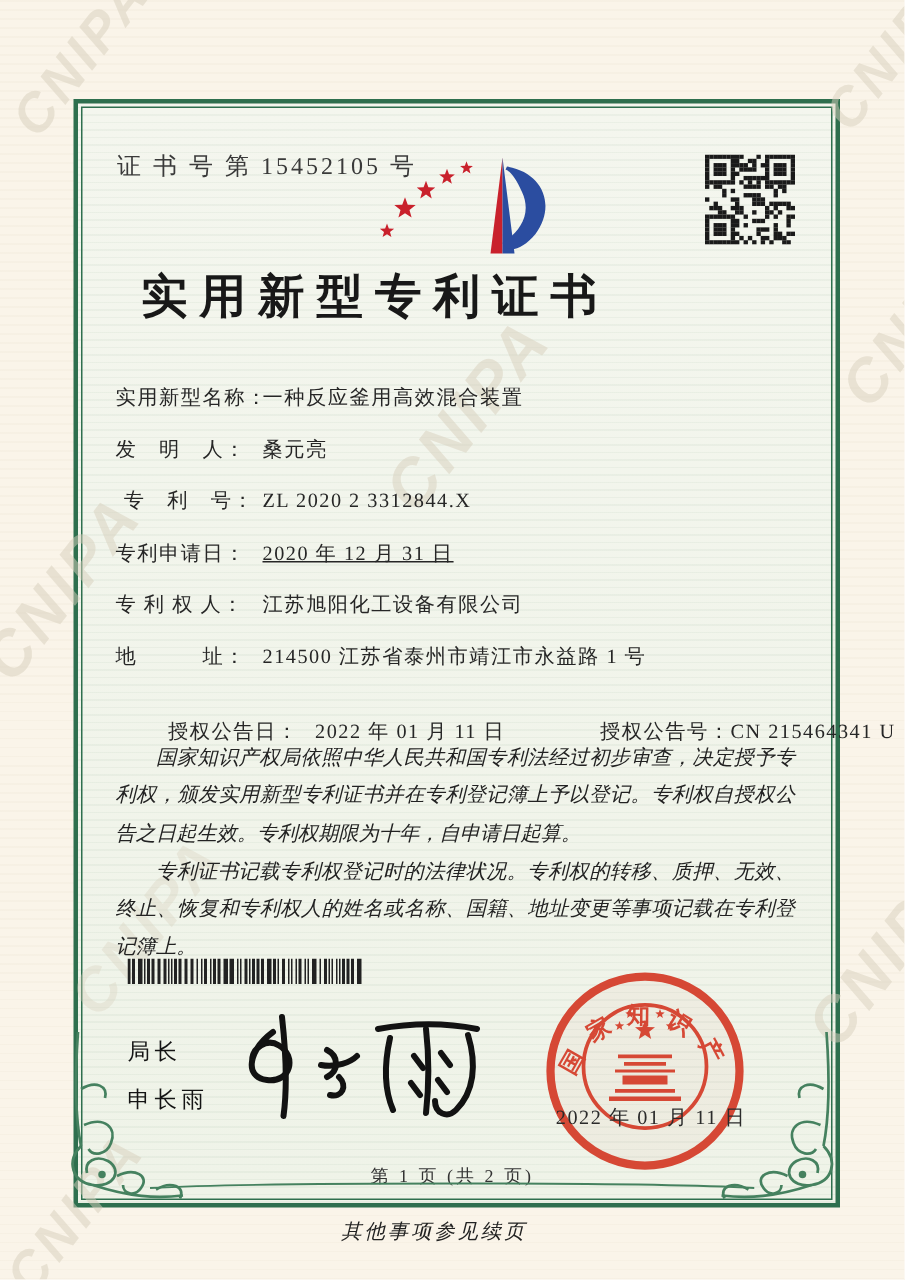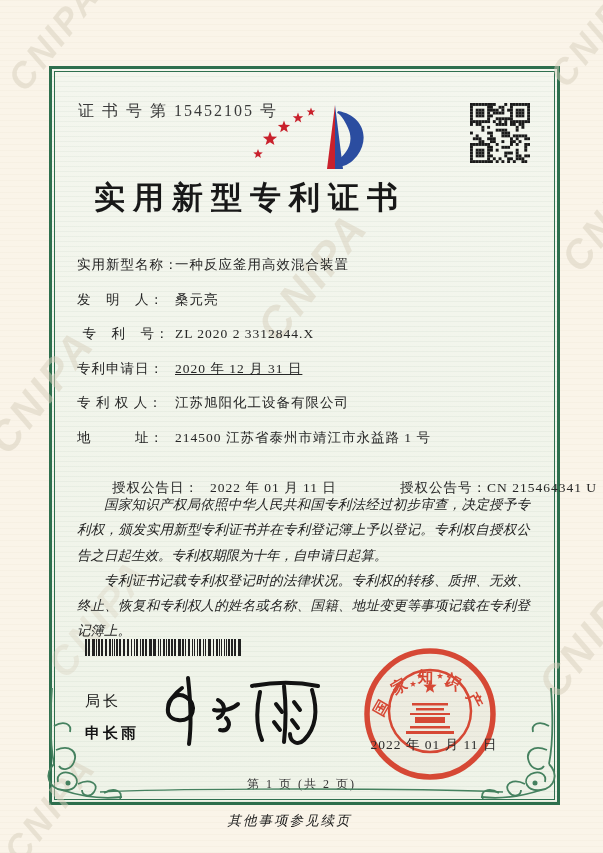--- a/index.html
+++ b/index.html
@@ -27,21 +27,21 @@
     font-size:31px;font-weight:700;color:#181818;letter-spacing:8px;}
   .fields{position:absolute;left:77px;top:249px;width:460px;}
   .frow{position:absolute;left:0;font-size:13.5px;color:#262626;letter-spacing:1px;white-space:pre;}
   .flabel{display:inline-block;width:98px;white-space:pre;}
   .grant2{margin-left:28px;}
   .paras{position:absolute;left:77px;top:492px;width:453px;font-size:13.5px;
     line-height:25.3px;color:#222;text-align:justify;font-style:italic;}
   .paras p{margin:0;text-indent:2em;}
   .barcode{position:absolute;left:85px;top:639px;width:157px;height:17px;}
   .signer{position:absolute;left:85px;font-size:15px;color:#141414;letter-spacing:3px;}
-  .signer.t1{top:692px;} .signer.t2{top:724px;font-weight:bold;}
+  .signer.t1{top:692px;} .signer.t2{top:724px;}
   .sig{position:absolute;left:152px;top:668px;}
   .seal{position:absolute;left:360px;top:643px;opacity:.92;}
   .seal-date{position:absolute;left:368px;top:736px;width:132px;text-align:center;
     font-size:13.5px;color:#2b2b2b;letter-spacing:1px;z-index:4;white-space:nowrap;}
   .page-ind{position:absolute;left:49px;top:776px;width:505px;text-align:center;
     font-size:12px;color:#333;letter-spacing:2px;}
   .note{position:absolute;left:0;top:812px;width:579px;text-align:center;
     font-size:13.5px;color:#222;font-style:italic;letter-spacing:2px;}
   .orn{position:absolute;z-index:3;}
   .orn.left{left:42px;top:686px;}

